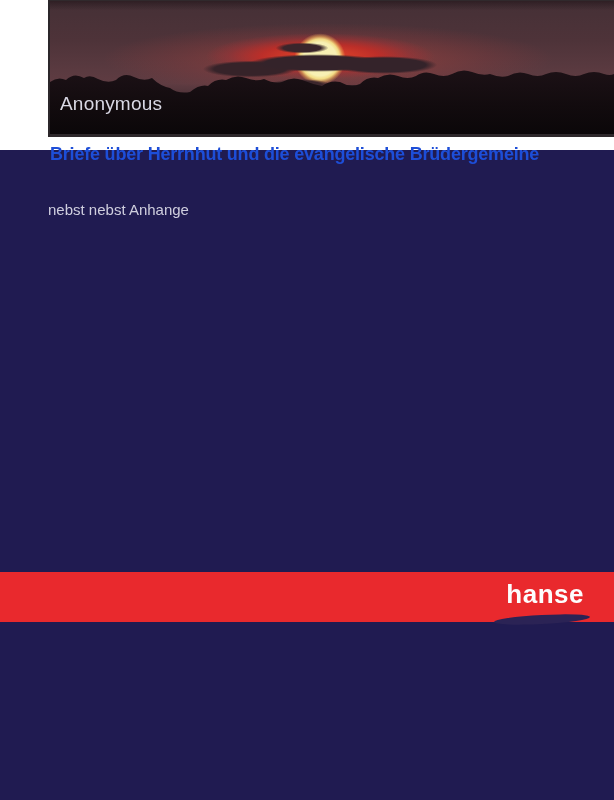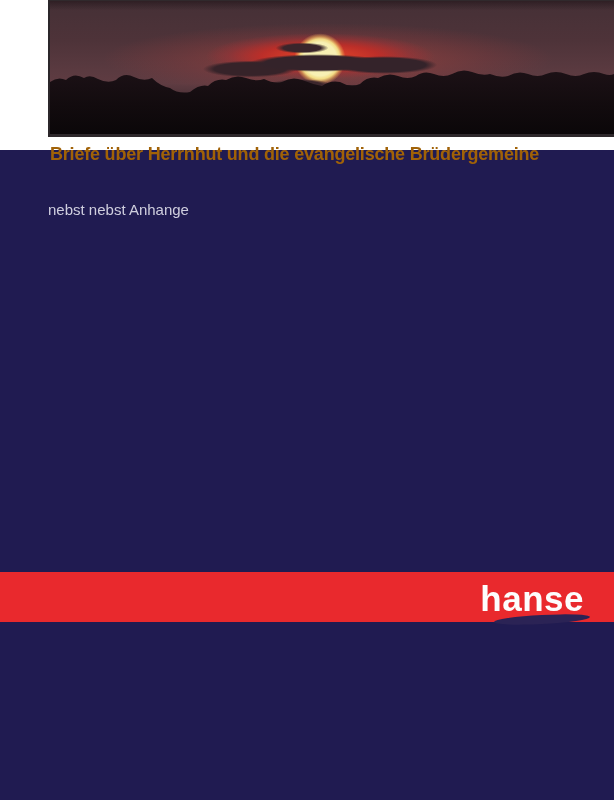--- a/index.html
+++ b/index.html
@@ -69,21 +69,21 @@
     letter-spacing: 0.2px;
   }
   .title {
     position: absolute;
     left: 50px;
     top: 144px; 
     width: 560px;
     font-size: 18px;
     font-weight: bold;
     letter-spacing: -0.2px;
-    color: #a16207;
+    color: #1d4ed8;
     white-space: nowrap;
   }
   .subtitle {
     position: absolute;
     left: 48px;
     top: 201px; 
     font-size: 15px;
     color: #cfcede;
   }
 
@@ -103,21 +103,21 @@
     width: 96px;
     height: 9px;
     background: #2b2355;
     border-radius: 50%;
     transform: rotate(-3deg);
   }
   .logo {
     position: absolute;
     right: 30px;
     top: 581px; 
-    font-size: 35px;
+    font-size: 26px;
     font-weight: bold;
     letter-spacing: 0.5px;
     color: #fdfdfd;
     line-height: 1;
   }
 </style>
 </head>
 <body>
 
 <div class="page">
@@ -130,20 +130,21 @@
           <stop offset="0.55" stop-color="#120b0e"></stop>
           <stop offset="1" stop-color="#0b0709"></stop>
         </linearGradient>
       </defs>
       <path fill="url(#treeGrad)" d="M0 18 Q8 12 16 16 Q24 8 34 14 Q40 10 48 15 Q58 20 66 16 Q74 8 84 13 Q94 18 102 14 Q110 22 120 24 Q128 30 140 28 Q150 20 158 22 Q166 14 176 16 Q186 10 196 14 Q206 18 214 15 Q224 20 232 18 Q242 12 252 16 Q262 20 272 22 Q280 16 290 18 Q300 24 310 20 Q318 12 328 14 Q338 8 348 12 Q358 16 366 12 Q374 6 384 10 Q394 14 402 10 Q412 4 422 8 Q432 12 440 10 Q450 14 458 12 Q468 6 478 10 Q488 14 496 10 Q506 6 516 10 Q526 14 534 10 Q544 6 554 10 Q560 12 564 10 L564 70 L0 70 Z"></path>
     </svg>
   </div>
 
   <div class="panel"></div>
 
+  <div class="author">Anonymous</div>
   <div class="title">Briefe über Herrnhut und die evangelische Brüdergemeine</div>
   <div class="subtitle">nebst nebst Anhange</div>
 
   <div class="band"></div>
   <div class="swoosh"></div>
   <div class="logo">hanse</div>
 
 </div>
 
 </body></html>

